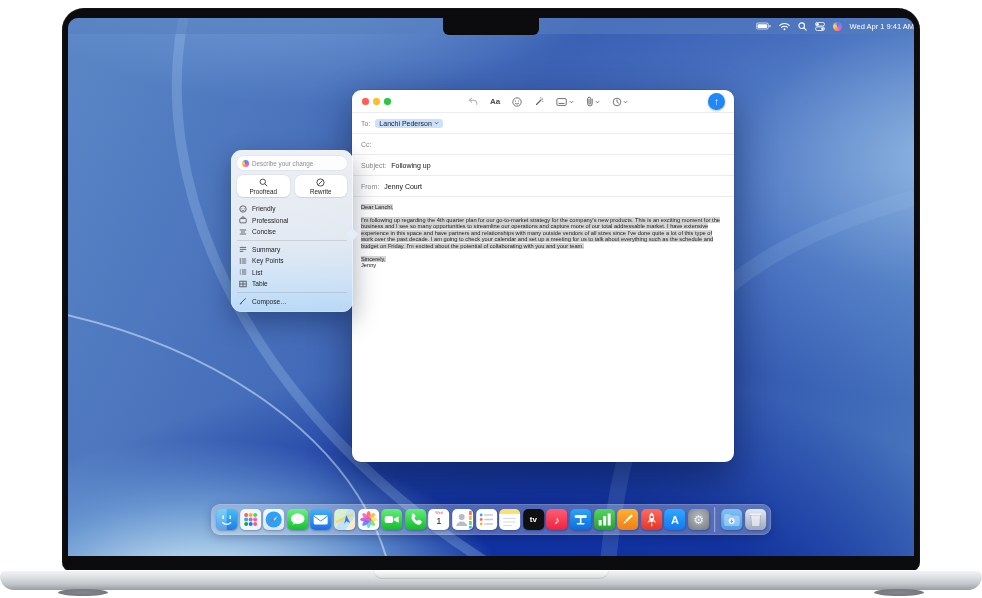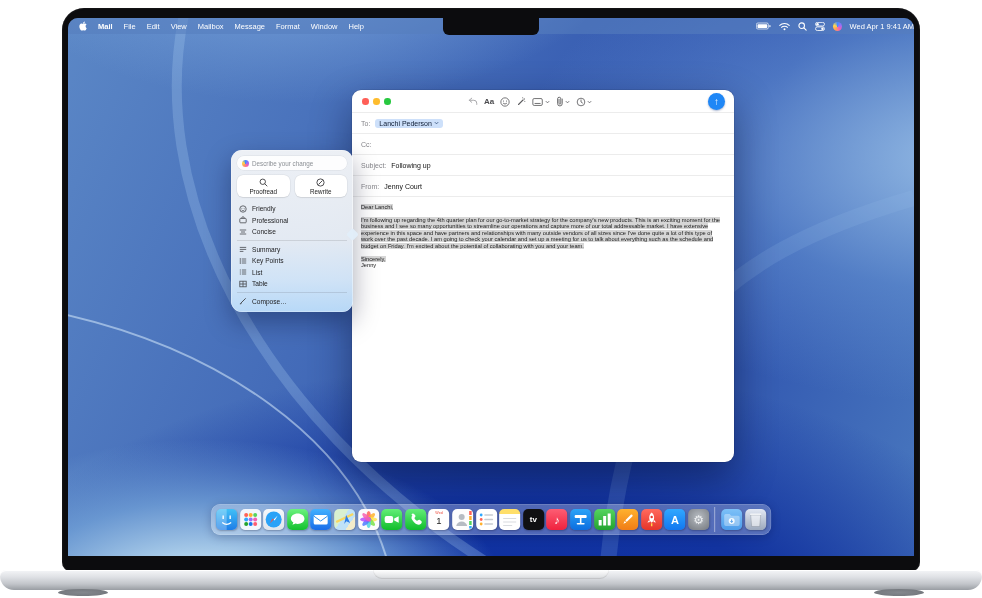--- a/index.html
+++ b/index.html
@@ -63,21 +63,21 @@
   .wt-item .wt-ic{width:8px;display:flex;justify-content:center;color:#474a4f;}
   .wt-div{height:1px;background:rgba(60,60,67,.14);margin:2.5px 0;}
 
   
   .mailwin{position:absolute;left:284px;top:72px;width:382px;height:372px;background:#fff;
       border-radius:9px;box-shadow:0 16px 40px rgba(0,8,40,.45),0 0 0 .5px rgba(0,0,0,.15);z-index:20;}
   .titlebar{position:relative;height:22px;display:flex;align-items:center;}
   .lights{position:absolute;left:10px;top:8px;display:flex;gap:4.5px;}
   .light{width:6.5px;height:6.5px;border-radius:50%;}
   .light.r{background:#ff5f57}.light.y{background:#febc2e}.light.g{background:#28c840}
-  .tbicons{position:absolute;left:116px;top:4px;height:15px;display:flex;align-items:center;gap:6px;color:#5c5c5f;}
+  .tbicons{position:absolute;left:116px;top:4px;height:15px;display:flex;align-items:center;gap:12px;color:#5c5c5f;}
   .tbi{display:flex;align-items:center;gap:1px;}
   .tbi.dis{color:#b0b0b3}
   .tbi .aa{font-size:8px;font-weight:bold;color:#4c4c4f;}
   .send{position:absolute;right:9px;top:3px;width:17px;height:17px;border-radius:50%;background:#1f87f6;
       display:flex;align-items:center;justify-content:center;color:#fff;font-size:10px;line-height:1;
       box-shadow:0 1px 2px rgba(0,40,120,.35);}
   .fields{border-top:1px solid #ececec;}
   .frow{height:20px;display:flex;align-items:center;padding:0 9px;border-bottom:1px solid #ececec;font-size:7px;}
   .frow .flabel{color:#85858a;margin-right:5px;}
   .frow .fval{color:#111;}
@@ -136,34 +136,20 @@
 
   <div class="screen">
 
     <svg class="wall-curves" width="846" height="538" viewBox="0 0 846 538">
       <path d="M-10,295 C150,330 285,420 320,545" fill="none" stroke="rgba(215,235,252,0.55)" stroke-width="2"></path>
       <path d="M120,-20 C70,170 190,400 420,545" fill="none" stroke="rgba(170,205,240,0.28)" stroke-width="10"></path>
       <path d="M846,180 C640,240 560,330 540,545" fill="none" stroke="rgba(150,190,235,0.18)" stroke-width="16"></path>
     </svg>
 
     <div class="menubar">
-      <div class="left">
-        <svg width="8" height="10" viewBox="0 0 14 17">
-          <path fill="#fff" d="M11.5 9c0-2 1.6-3 1.7-3.1-1-1.4-2.4-1.6-2.9-1.6-1.2-.1-2.4.7-3 .7-.6 0-1.6-.7-2.6-.7C3.3 4.4 2 5.2 1.3 6.5c-1.4 2.4-.4 6 1 8 .7 1 1.5 2.1 2.5 2 1-.1 1.4-.7 2.6-.7s1.6.7 2.6.7c1.1 0 1.8-1 2.4-2 .8-1.1 1.1-2.2 1.1-2.3-.1 0-2-1-2-3.2zM9.4 3.3c.5-.7.9-1.6.8-2.5-.8 0-1.7.5-2.3 1.2-.5.6-.9 1.5-.8 2.4.9.1 1.8-.4 2.3-1.1z"></path>
-        </svg>
-        <span class="mb-item app">Mail</span>
-        <span class="mb-item">File</span>
-        <span class="mb-item">Edit</span>
-        <span class="mb-item">View</span>
-        <span class="mb-item">Mailbox</span>
-        <span class="mb-item">Message</span>
-        <span class="mb-item">Format</span>
-        <span class="mb-item">Window</span>
-        <span class="mb-item">Help</span>
-      </div>
       <div class="right">
         <svg width="15" height="8" viewBox="0 0 20 10">
           <rect x="0.5" y="1" width="16" height="8" rx="2" fill="none" stroke="rgba(255,255,255,.9)" stroke-width="1"></rect>
           <rect x="2" y="2.5" width="13" height="5" rx="1" fill="#fff"></rect>
           <rect x="17.5" y="3.5" width="2" height="3" rx="1" fill="rgba(255,255,255,.8)"></rect>
         </svg>
         <svg width="11" height="9" viewBox="0 0 14 11">
           <path d="M1 4 C4 1 10 1 13 4" fill="none" stroke="#fff" stroke-width="1.4" stroke-linecap="round"></path>
           <path d="M3.2 6.5 C5 4.8 9 4.8 10.8 6.5" fill="none" stroke="#fff" stroke-width="1.4" stroke-linecap="round"></path>
           <circle cx="7" cy="9" r="1.3" fill="#fff"></circle>

